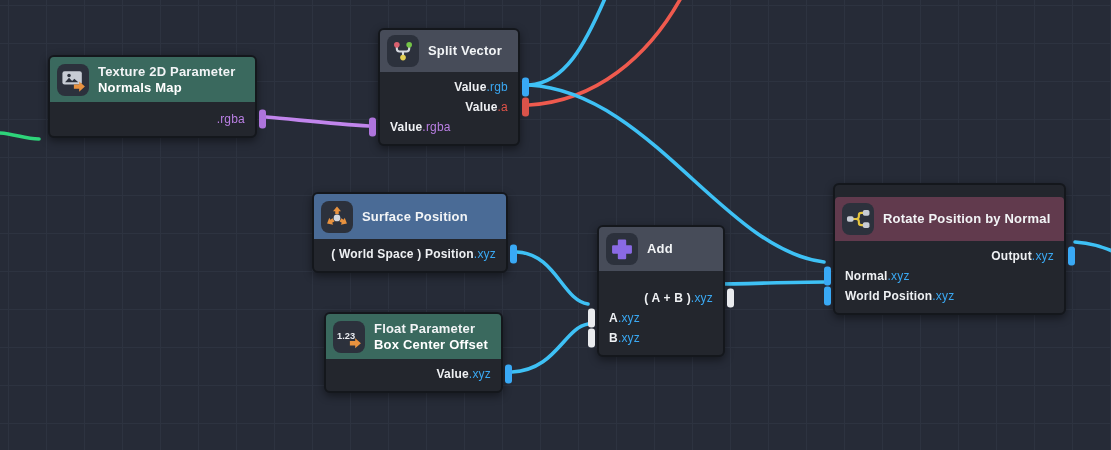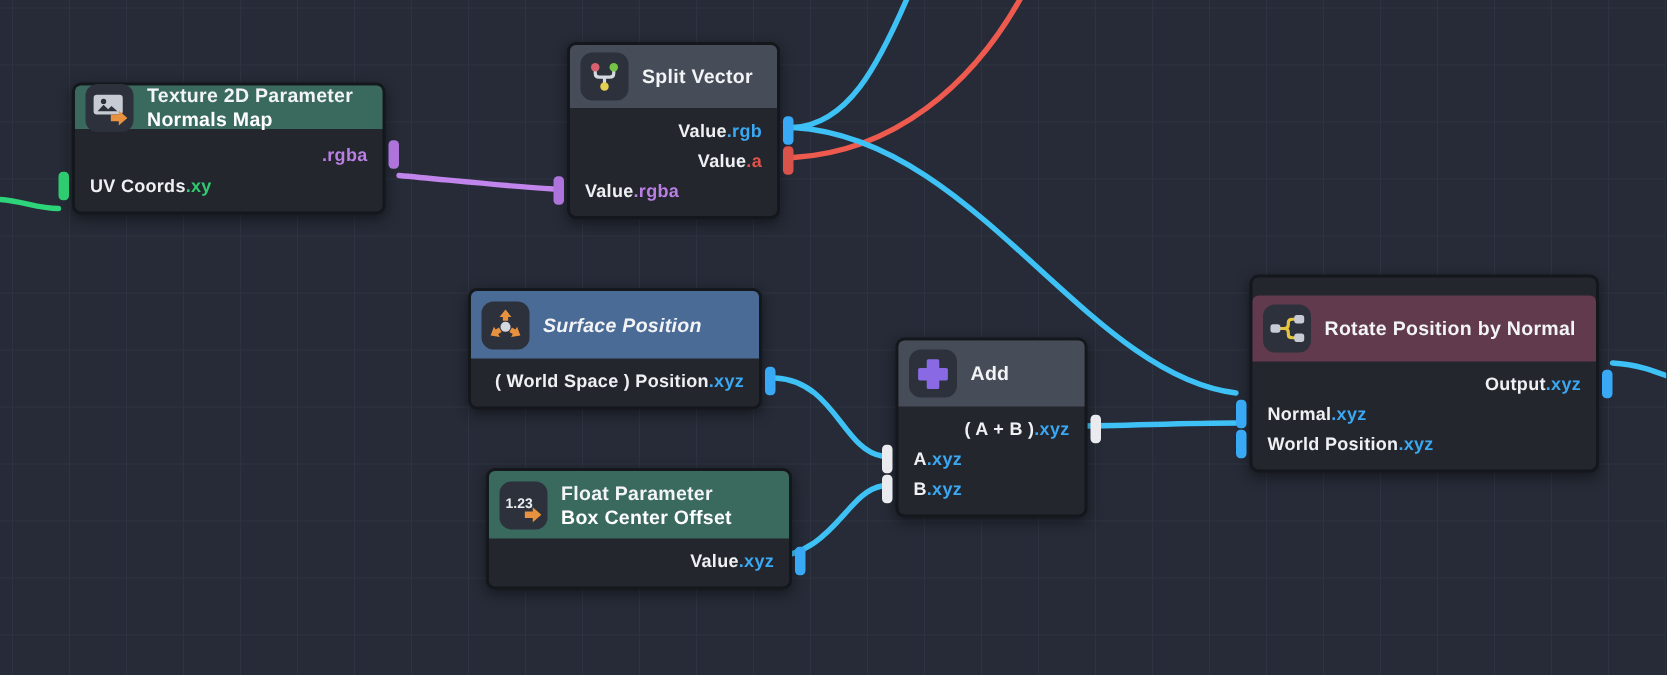--- a/index.html
+++ b/index.html
@@ -21,39 +21,39 @@
     position:absolute;z-index:2;box-sizing:border-box;
     background:#23262d;border:2px solid #14171c;border-radius:6px;
     box-shadow:0 3px 9px rgba(0,0,0,.45);
   }
   .hdr{
     display:flex;align-items:center;gap:9px;box-sizing:border-box;
     padding:0 0 0 7px;border-radius:4px 4px 0 0;
   }
   .hdr-green{background:#3a695e;}
   .hdr-gray{background:#474c59;}
-  .hdr-blue{background:#4a6b96;font-style:italic;}
+  .hdr-blue{background:#4a6b96;}
   .hdr-maroon{background:#613a4d;margin-top:12px;}
   .icon{
     flex:0 0 auto;width:32px;height:32px;border-radius:8px;
     background:#2c313c;display:flex;align-items:center;justify-content:center;
   }
   .icon svg{width:30px;height:30px;display:block;}
   .titles{display:flex;flex-direction:column;justify-content:center;}
   .title{color:#f2f4f6;font-size:13px;font-weight:bold;letter-spacing:.2px;line-height:16px;white-space:nowrap;}
   .subtitle{color:#ffffff;font-size:13px;font-weight:bold;letter-spacing:.2px;line-height:16px;white-space:nowrap;}
 
   .body{padding-bottom:7px;}
   .row{
     position:relative;height:20px;display:flex;align-items:center;
     font-size:12px;font-weight:bold;color:#eef0f3;letter-spacing:.2px;white-space:nowrap;text-align:right;
   }
   .row.out{justify-content:flex-end;padding-right:10px;}
   .row.in{justify-content:flex-start;padding-left:10px;}
-  .sfx{font-weight:bold;}
+  .sfx{font-weight:normal;}
   .sfx.purple{color:#b97fe3;} .sfx.green{color:#2ecb71;}
   .sfx.blue{color:#3aa8f2;}  .sfx.red{color:#e05248;}
 
   .port{
     position:absolute;top:50%;transform:translateY(-50%);
     width:7px;height:19px;border-radius:3px;
   }
   .row.out .port{right:-11px;} .row.in .port{left:-11px;}
   .port.p-purple{background:#ae74dc;} .port.p-green{background:#2ecb71;}
   .port.p-blue{background:#39a9f5;}   .port.p-red{background:#d9534a;}
@@ -70,43 +70,38 @@
     <path d="M 529 85 C 565 83, 585 45, 606 -4" stroke="#3ec1f5"></path>
     <path d="M 529 105 C 595 101, 648 58, 682 -4" stroke="#ef5a4e"></path>
     <path d="M 529 85 C 650 92, 724 250, 824 262" stroke="#3ec1f5"></path>
     <path d="M 517 252 C 556 254, 562 300, 588 304" stroke="#3ec1f5"></path>
     <path d="M 512 372 C 556 370, 564 328, 588 324" stroke="#3ec1f5"></path>
     <path d="M 712 284 C 750 284, 786 282, 824 282" stroke="#3ec1f5"></path>
     <path d="M 1075 242 C 1092 243, 1102 247, 1115 252" stroke="#3ec1f5"></path>
   </svg>
 
   <div class="node" style="left:48px;top:55px;width:209px;">
-    <div class="hdr hdr-green" style="height:29px;">
+    <div class="hdr hdr-green" style="height:45px;">
       <div class="icon">
         <svg viewBox="0 0 34 34">
           <rect x="5" y="7" width="22" height="15" rx="2.5" fill="#c7ccd4"></rect>
           <circle cx="12.5" cy="12" r="2" fill="#2b303b"></circle>
           <path d="M8 19.5 l4.5-5 3.5 3.5 2.5-2.5 4.5 4 z" fill="#2b303b"></path>
           <path d="M18 22 h6 v-3.2 l6.5 5.7 -6.5 5.7 V27 h-6 z" fill="#e8923f"></path>
         </svg>
       </div>
       <div class="titles">
         <span class="title">Texture 2D Parameter</span>
         <span class="subtitle">Normals Map</span>
       </div>
     </div>
     <div class="body" style="padding-top:6px;">
       <div class="row out" style="height:21px;">
           <span class="sfx purple">.rgba</span>
         <span class="port p-purple"></span>
-      </div>
-      <div class="row in" style="height:21px;">
-        <span>UV Coords</span>
-          <span class="sfx green">.xy</span>
-        <span class="port p-green"></span>
       </div>
     </div>
   </div>
 
   <div class="node" style="left:378px;top:28px;width:142px;">
     <div class="hdr hdr-gray" style="height:42px;">
       <div class="icon">
         <svg viewBox="0 0 34 34" fill="none">
           <path d="M10 12 v2.5 q0 3 3 3 h8 q3 0 3 -3 V12 M17 17.5 V22" stroke="#d6dae0" stroke-width="2.4" stroke-linecap="round"></path>
           <circle cx="10" cy="10" r="3.2" fill="#d9606e"></circle>
@@ -166,40 +161,40 @@
     <div class="hdr hdr-gray" style="height:44px;">
       <div class="icon">
         <svg viewBox="0 0 34 34">
           <path d="M13.5 7.5 h7 V14 H27 v7 h-6.5 V27.5 h-7 V21 H7 v-7 h6.5 z" fill="#8a6ae4" stroke="#8a6ae4" stroke-width="2.5" stroke-linejoin="round"></path>
         </svg>
       </div>
       <div class="titles">
         <span class="title">Add</span>
       </div>
     </div>
-    <div class="body" style="padding-top:5px;">
+    <div class="body" style="padding-top:17px;">
       <div class="row out">
         <span>( A + B )</span>
           <span class="sfx blue">.xyz</span>
         <span class="port p-white"></span>
       </div>
       <div class="row in">
         <span>A</span>
           <span class="sfx blue">.xyz</span>
         <span class="port p-white"></span>
       </div>
       <div class="row in">
         <span>B</span>
           <span class="sfx blue">.xyz</span>
         <span class="port p-white"></span>
       </div>
     </div>
   </div>
 
-  <div class="node" style="left:324px;top:312px;width:204px;">
+  <div class="node" style="left:324px;top:312px;width:179px;">
     <div class="hdr hdr-green" style="height:45px;">
       <div class="icon">
         <svg viewBox="0 0 34 34">
           <text x="3.5" y="19" font-size="10.5" font-weight="bold" fill="#e9ebf0" font-family="Liberation Sans, sans-serif">1.23</text>
           <path d="M18 21.5 h6 v-3.2 l6.5 5.7 -6.5 5.7 v-3.2 h-6 z" fill="#e8923f"></path>
         </svg>
       </div>
       <div class="titles">
         <span class="title">Float Parameter</span>
         <span class="subtitle">Box Center Offset</span>

